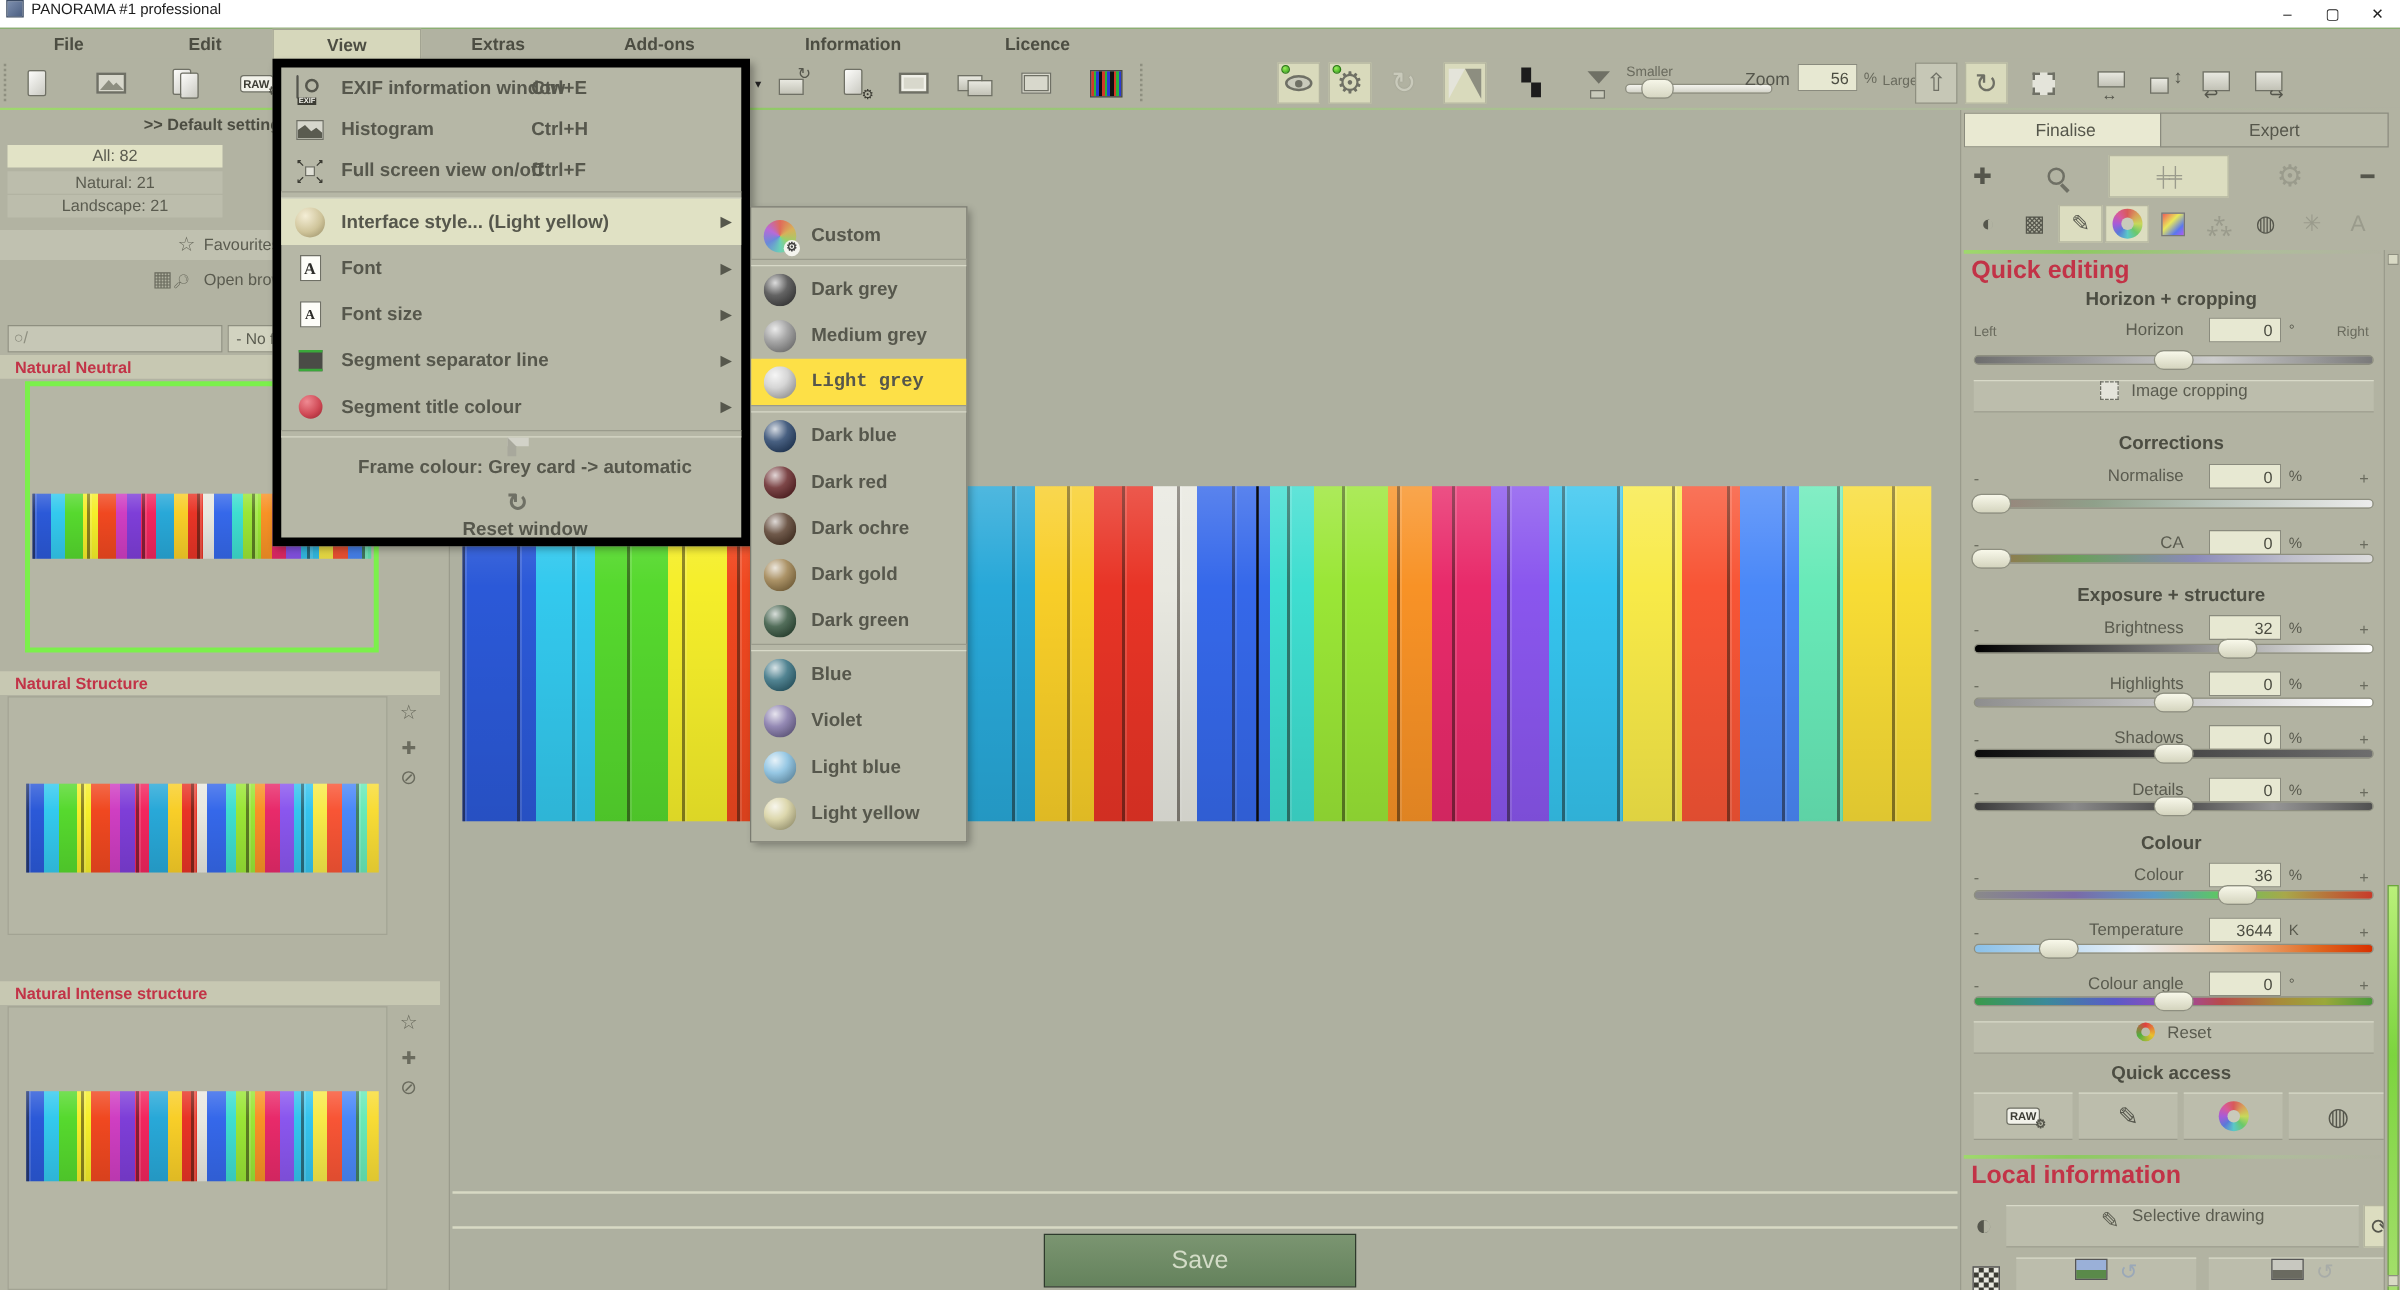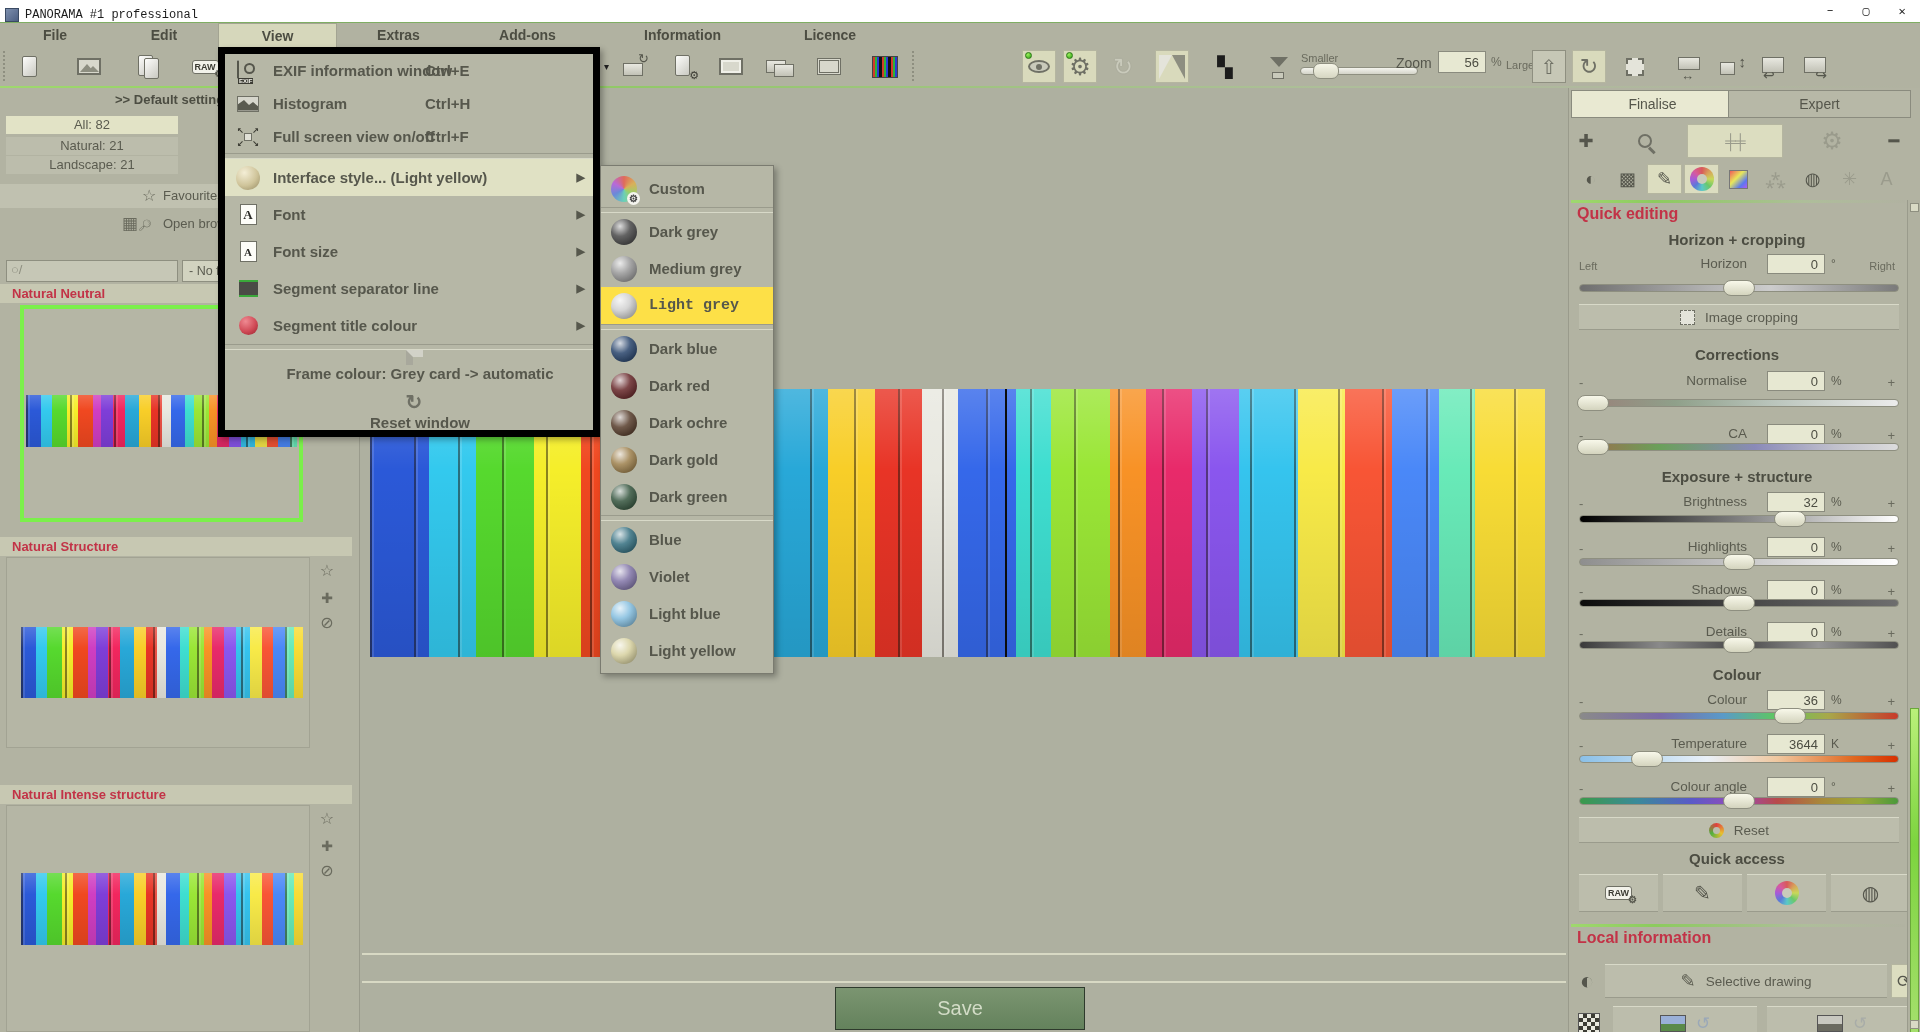--- a/index.html
+++ b/index.html
@@ -2,21 +2,21 @@
 <html><head>
 <meta charset="utf-8">
 <style>
   * { box-sizing: border-box; margin: 0; padding: 0; }
   html,body { width:1920px; height:1032px; overflow:hidden; }
   body { font-family:"Liberation Sans", sans-serif; background:#aeb0a0; position:relative;
          -webkit-user-select:none; user-select:none; color:#55564c; }
 
   
   #titlebar { position:absolute; left:0; top:0; width:1920px; height:22px; background:#ffffff;
-              display:flex; align-items:flex-end; z-index:60;font-family:Liberation Mono, monospace; }
+              display:flex; align-items:flex-start; z-index:60; }
   .appicon { width:14px; height:14px; margin:0 6px 0 5px; background:linear-gradient(135deg,#7d8fae,#4c5f82);
              border:1px solid #3a4a63; }
   .wtitle { font-size:12px; color:#1c1c1c; }
   .wbtns { margin-left:auto; display:flex; }
   .wbtn { width:36px; height:22px; display:flex; align-items:center; justify-content:center;
           font-size:12px; color:#222; }
 
   
   #menubar { position:absolute; left:0; top:22px; width:1920px; height:25px; background:#b1b2a1;
              border-top:1px solid #7fae63; display:flex; z-index:55; }
@@ -95,41 +95,41 @@
                 border-left:1px solid #9a9b8c; }
   .tab { position:absolute; top:2px; height:28px; font-size:14px; color:#55564b;
          display:flex; align-items:center; justify-content:center; border:1px solid #8a8b7e; }
   .tab.on { background:#e9e9d2; }
   .tab.off { background:#b7b8a7; }
   .toolbtn { position:absolute; width:35px; height:30px; display:flex; align-items:center; justify-content:center;
              font-size:18px; color:#55564c; }
   .toolbtn.lit { background:#dcddc0; border:1px solid #b5b6a0; }
   .toolbtn.dim { color:#9a9b8c; }
   .h2 { position:absolute; left:0; width:336px; text-align:center; font-weight:bold; font-size:15px; color:#4c4d42; }
-  .redtitle { position:absolute; left:8px; font-weight:bold; font-size:16px; color:#c23347; }
+  .redtitle { position:absolute; left:8px; font-weight:bold; font-size:20px; color:#c23347; }
   .numrow { position:absolute; left:0; width:336px; height:20px; }
   .numrow .mm { position:absolute; font-size:13px; color:#6a6b5e; }
   .numrow .lab { position:absolute; right:158px; font-size:13.5px; color:#5a5b4f; top:2px; white-space:nowrap; }
   .numrow input { position:absolute; left:198px; width:58px; height:20px; }
   .numrow .unit { position:absolute; left:262px; top:3px; font-size:12px; color:#5a5b4f; }
   .track { position:absolute; left:10px; width:320px; height:8px; border:1px solid #8e8f80; border-radius:4px; }
   .thumb { position:absolute; top:-5px; margin-left:-16px; width:32px; height:16px; border-radius:8px;
            background:linear-gradient(180deg,#f8f8ea,#d4d4be); border:1px solid #8e8f80; }
   .t-horizon   { background:linear-gradient(90deg,#6e6e6e,#b2b2b2 40%,#cccccc 60%,#7a7a7a); }
   .t-normalise { background:linear-gradient(90deg,#9a7f78,#8fa08a 30%,#b9c4bb 60%,#ececec); }
   .t-ca        { background:linear-gradient(90deg,#a06a4a,#6aa05a 25%,#8a8ab8 55%,#c0c0cc 80%,#dcdcdc); }
   .t-bright    { background:linear-gradient(90deg,#000,#fff); }
   .t-high      { background:linear-gradient(90deg,#8e8e8e,#ffffff); }
   .t-shadow    { background:linear-gradient(90deg,#0c0c0c,#4a4a4a 55%,#6e6e6e); }
   .t-details   { background:linear-gradient(90deg,#3a3a3a,#8a8a8a 25%,#464646 50%,#969696 75%,#505050); }
   .t-colour    { background:linear-gradient(90deg,#8a8a8a,#7a6aa8 25%,#5a9ac8 45%,#5ec85e 62%,#a8a84a 78%,#c83a2a); }
   .t-temp      { background:linear-gradient(90deg,#8ac0e8,#eaf1f8 40%,#f0c8a0 62%,#e06820 86%,#d83000); }
   .t-angle     { background:linear-gradient(90deg,#3a9a4a,#3a8a9a 18%,#5a5ac8 35%,#9a4ab8 50%,#b84a4a 62%,#a8893a 76%,#9aa83a 88%,#4a9a3a); }
   .rp-button { position:absolute; background:#bcbdac; border-top:1px solid #d8d9c8; border-bottom:1px solid #9a9b8c;
-               display:flex; align-items:center; justify-content:center; gap:10px; font-size:13.5px; color:#5a5b4f; }
+               display:flex; align-items:flex-start; justify-content:center; gap:10px; font-size:13.5px; color:#5a5b4f; }
   .qa-btn { position:absolute; width:79px; height:38px; background:#bcbdac; border-top:1px solid #d8d9c8;
             border-bottom:1px solid #9a9b8c; display:flex; align-items:center; justify-content:center; color:#55564c; }
   .scrolltrack { position:absolute; left:338px; top:112px; bottom:0; width:13px; background:#b0b1a0;
                  border-left:1px solid #9a9b8c; }
   .scrollthumb { position:absolute; left:2px; width:9px; top:508px; height:340px;
                  background:linear-gradient(180deg,#baf07a,#7cd43e 40%,#a8e070); border:1px solid #6aa83a; }
   .scrollbtn { position:absolute; left:2px; width:9px; height:9px; background:#d9dac5; border:1px solid #8e8f80; }
 
   
   #viewmenu { position:absolute; left:218px; top:47px; width:382px; background:#b6b7a6;

